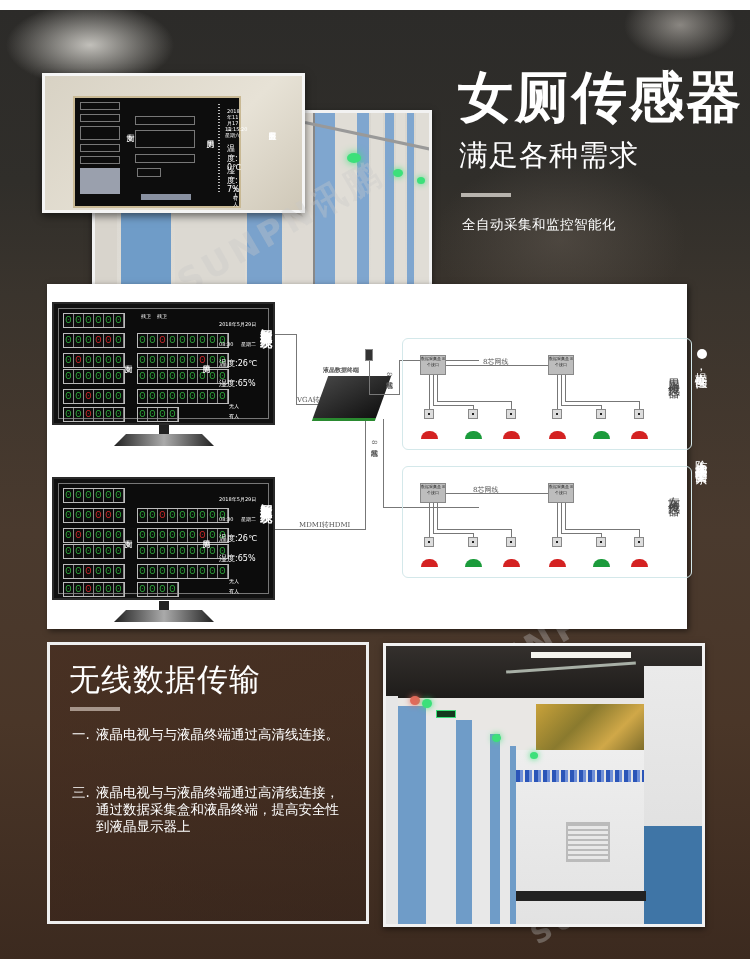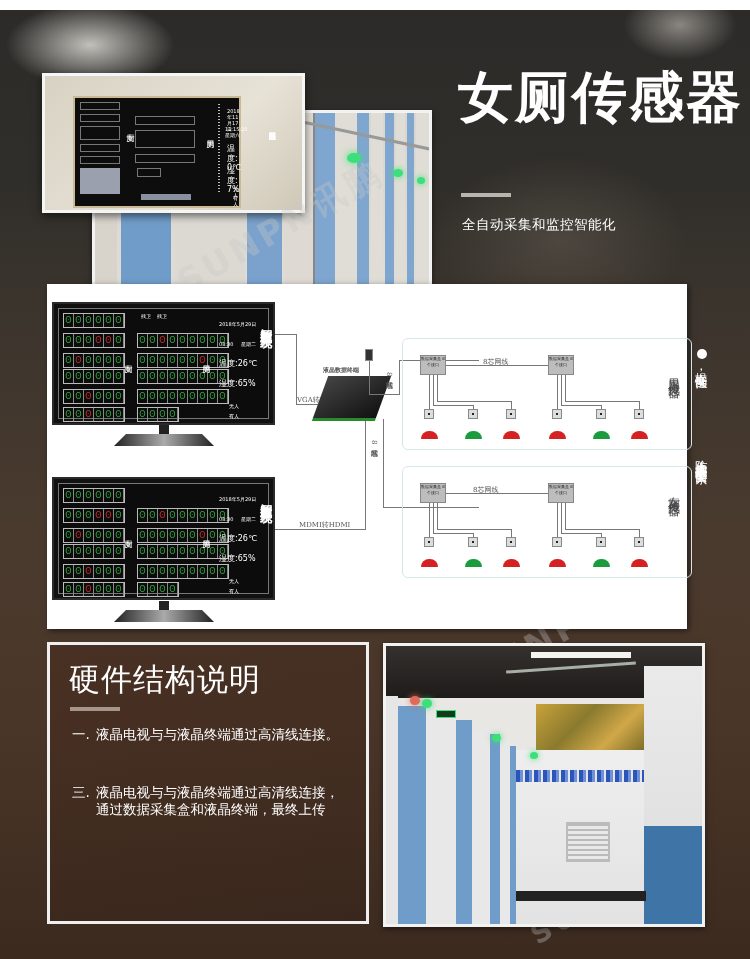--- a/index.html
+++ b/index.html
@@ -103,20 +103,21 @@
       <div class="mon-side" style="left:158px;top:88px;font-size:5px">无人</div>
       <div class="mon-side" style="left:158px;top:97px;font-size:5px">有人</div>
     </div>
   </div>
 
   <div class="wm" style="left:165px;top:195px"><span>SUNPN</span><span>讯鹏</span></div>
   <div class="wm" style="left:460px;top:590px"><span>SUNPN</span><span>讯鹏</span></div>
   <div class="wm" style="left:520px;top:860px;font-size:28px"><span>SUNPN</span><span>讯鹏</span></div>
 
   <div class="hero-title">女厕传感器</div>
+  <div class="hero-sub">满足各种需求</div>
   <div class="hero-line"></div>
   <div class="hero-feat" style="top:206px">全自动采集和监控智能化</div>
 
   <div class="diagram">
 
     <div class="monitor" style="left:5px;top:18px">
       <div class="mon-inner">
         <div class="grid-row" style="left:4px;top:4px">
             <div class="cell">ʘ</div>
             <div class="cell">ʘ</div>
@@ -434,24 +435,24 @@
       <div class="lamp red" style="left:228px;top:92px"></div>
       <div class="group-label" style="left:262px;top:20px">女厕传感器</div>
     </div>
   </div>
 
   <div class="side-dot"></div>
   <div class="side-text" style="left:695px;top:352px">提高安全性，</div>
   <div class="side-text" style="left:695px;top:440px">防止人多拥挤产生不安全因素</div>
 
   <div class="hw-box">
-    <div class="hw-title">硬件结构说明</div>
+    <div class="hw-title">无线数据传输</div>
     <div class="hw-line"></div>
     <div class="hw-item" style="top:81px"><span class="hw-num">一.</span><span>液晶电视与与液晶终端通过高清线连接。</span></div>
-    <div class="hw-item" style="top:139px"><span class="hw-num">三.</span><span>液晶电视与与液晶终端通过高清线连接，</span><span class="hw-cont">通过数据采集盒和液晶终端，最终上传</span></div>
+    <div class="hw-item" style="top:139px"><span class="hw-num">三.</span><span>液晶电视与与液晶终端通过高清线连接，</span><span class="hw-cont">通过数据采集盒和液晶终端，提高安全性</span><span class="hw-cont">到液晶显示器上</span></div>
   </div>
 
   <div class="photo-rest">
     <div style="position:absolute;left:0;top:0;width:100%;height:52px;background:linear-gradient(180deg,#34302d,#1e1c1a)"></div>
     <div style="position:absolute;left:145px;top:6px;width:100px;height:6px;background:#f4f4ee"></div>
     <div style="position:absolute;left:120px;top:20px;width:130px;height:3px;background:#a8b0a6;transform:rotate(-4deg)"></div>
     <div style="position:absolute;left:150px;top:58px;width:110px;height:46px;background:linear-gradient(135deg,#c9a23a,#8a7a2e 40%,#d0a848 70%,#7b6b2a)"></div>
     <div style="position:absolute;left:130px;top:104px;width:130px;height:180px;background:linear-gradient(180deg,#eeeeee,#e2e2e2)"></div>
     <div style="position:absolute;left:130px;top:124px;width:190px;height:12px;background:repeating-linear-gradient(90deg,#2b55b8 0 4px,#6f8fd8 4px 7px,#e6e6e6 7px 9px)"></div>
     <div style="position:absolute;left:180px;top:176px;width:44px;height:40px;background:repeating-linear-gradient(180deg,#bbb 0 2px,#e8e8e8 2px 5px);border:2px solid #bbb"></div>

